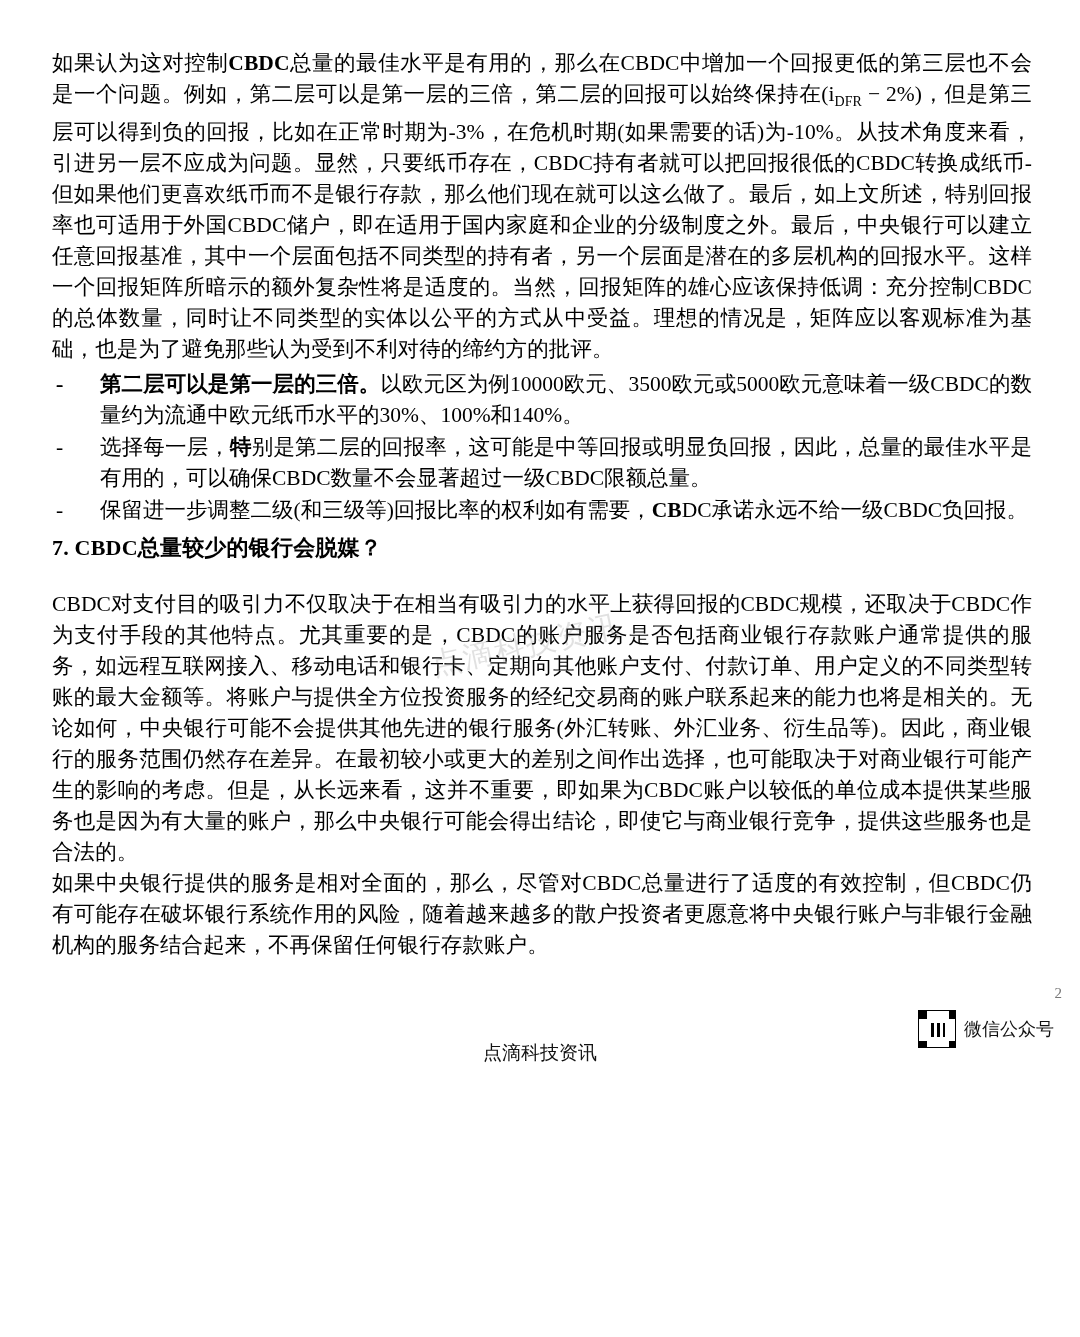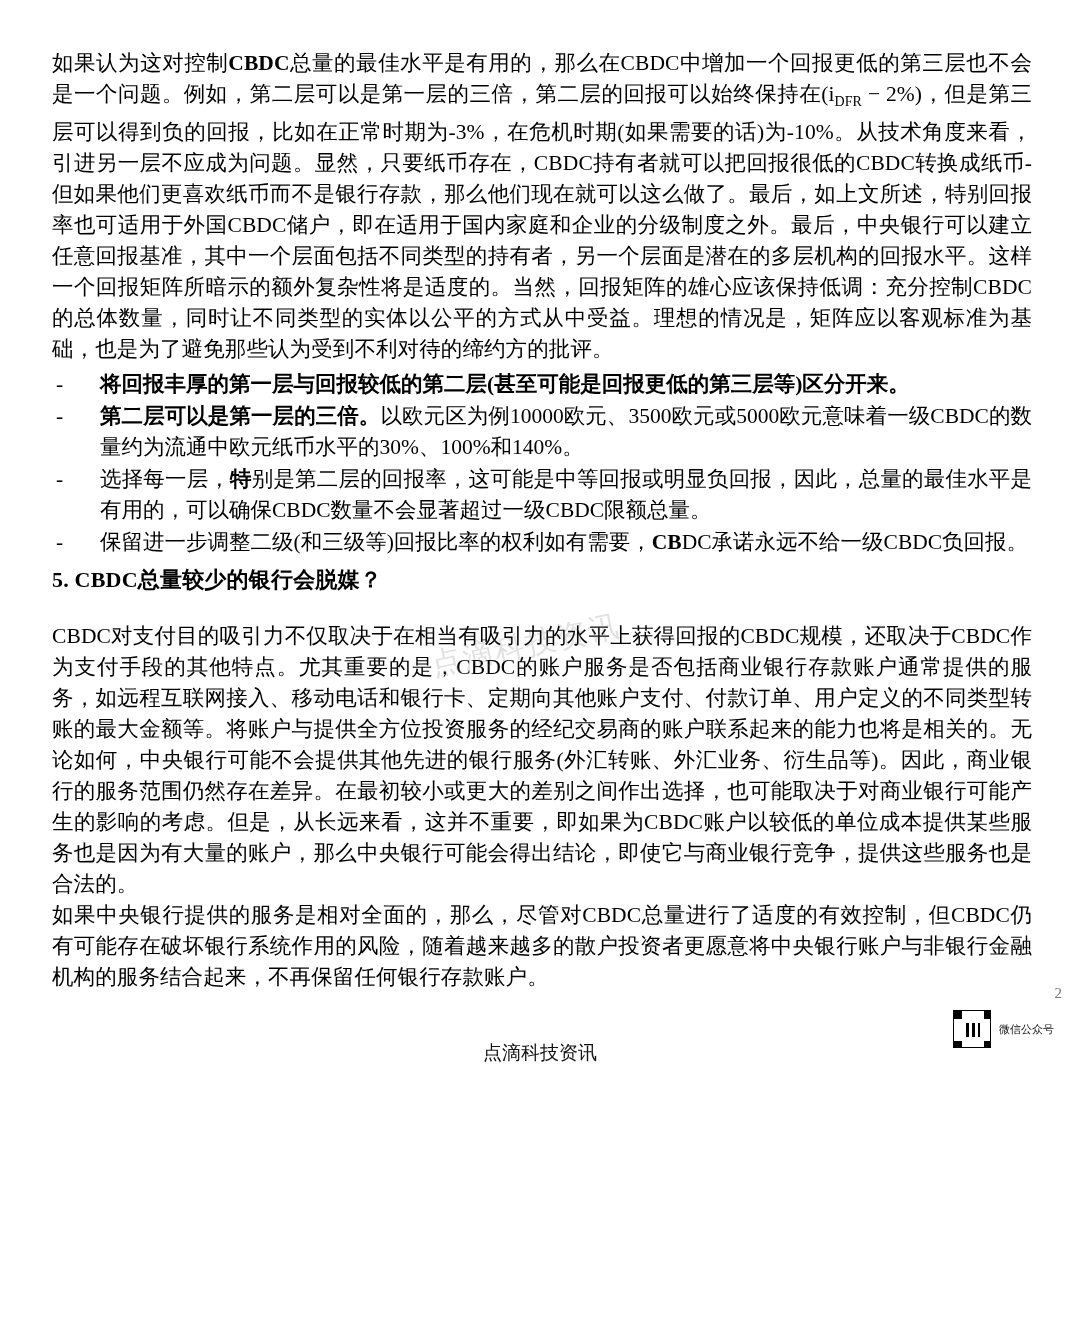--- a/index.html
+++ b/index.html
@@ -106,21 +106,21 @@
       linear-gradient(90deg, #000 0 8px, transparent 8px 30px, #000 30px 38px) 0 0/100% 8px no-repeat,
       linear-gradient(90deg, #000 0 8px, transparent 8px 30px, #000 30px 38px) 0 30px/100% 8px no-repeat,
       linear-gradient(180deg, #000 0 8px, transparent 8px 30px, #000 30px 38px) 0 0/8px 100% no-repeat,
       linear-gradient(180deg, #000 0 8px, transparent 8px 30px, #000 30px 38px) 30px 0/8px 100% no-repeat,
       repeating-linear-gradient(90deg, #000 0 3px, #fff 3px 6px) 12px 12px/14px 14px no-repeat,
       #fff;
     border: 1px solid #000;
     box-sizing: border-box;
   }
   .footer-right .fr-text {
-    font-size: 11px;
+    font-size: 18px;
     color: #111;
     font-family: "Liberation Serif", serif;
   }
   .page-num {
     position: absolute;
     right: 18px;
     bottom: 72px;
     font-size: 15px;
     color: #777;
   }
@@ -128,27 +128,27 @@
 </head>
 <body>
 
 <div class="page">
 
   <div class="content">
 
     <p class="para" id="para-1"><span>如果认为这对控制</span><span class="b">CBDC</span><span>总量的最佳水平是有用的，那么在CBDC中增加一个回报更低的第三层也不会是一个问题。例如，第二层可以是第一层的三倍，第二层的回报可以始终保持在(i</span><span class="sub">DFR</span><span> − 2%)，但是第三层可以得到负的回报，比如在正常时期为-3%，在危机时期(如果需要的话)为-10%。从技术角度来看，引进另一层不应成为问题。显然，只要纸币存在，CBDC持有者就可以把回报很低的CBDC转换成纸币-但如果他们更喜欢纸币而不是银行存款，那么他们现在就可以这么做了。最后，如上文所述，特别回报率也可适用于外国CBDC储户，即在适用于国内家庭和企业的分级制度之外。最后，中央银行可以建立任意回报基准，其中一个层面包括不同类型的持有者，另一个层面是潜在的多层机构的回报水平。这样一个回报矩阵所暗示的额外复杂性将是适度的。当然，回报矩阵的雄心应该保持低调：充分控制CBDC的总体数量，同时让不同类型的实体以公平的方式从中受益。理想的情况是，矩阵应以客观标准为基础，也是为了避免那些认为受到不利对待的缔约方的批评。</span></p>
 
     <ul class="bullets" id="bullet-list">
-        <li><span class="dash">-</span><span class="b">将回报丰厚的第一层与回报较低的第二层(甚至可能是回报更低的第三层等)区分开来。</span></li>
+        <li><span class="dash">-</span></li>
         <li><span class="dash">-</span><span class="b">第二层可以是第一层的三倍。</span><span>以欧元区为例10000欧元、3500欧元或5000欧元意味着一级CBDC的数量约为流通中欧元纸币水平的30%、100%和140%。</span></li>
         <li><span class="dash">-</span><span>选择每一层，</span><span class="b">特</span><span>别是第二层的回报率，这可能是中等回报或明显负回报，因此，总量的最佳水平是有用的，可以确保CBDC数量不会显著超过一级CBDC限额总量。</span></li>
         <li><span class="dash">-</span><span>保留进一步调整二级(和三级等)回报比率的权利如有需要，</span><span class="b">CB</span><span>DC承诺永远不给一级CBDC负回报。</span></li>
       </ul>
 
-    <h2 class="heading">5. CBDC总量较少的银行会脱媒？</h2>
+    <h2 class="heading">7. CBDC总量较少的银行会脱媒？</h2>
 
     <div class="gap"></div>
 
     <p class="para" id="para-3"><span>CBDC对支付目的吸引力不仅取决于在相当有吸引力的水平上获得回报的CBDC规模，还取决于CBDC作为支付手段的其他特点。尤其重要的是，CBDC的账户服务是否包括商业银行存款账户通常提供的服务，如远程互联网接入、移动电话和银行卡、定期向其他账户支付、付款订单、用户定义的不同类型转账的最大金额等。将账户与提供全方位投资服务的经纪交易商的账户联系起来的能力也将是相关的。无论如何，中央银行可能不会提供其他先进的银行服务(外汇转账、外汇业务、衍生品等)。因此，商业银行的服务范围仍然存在差异。在最初较小或更大的差别之间作出选择，也可能取决于对商业银行可能产生的影响的考虑。但是，从长远来看，这并不重要，即如果为CBDC账户以较低的单位成本提供某些服务也是因为有大量的账户，那么中央银行可能会得出结论，即使它与商业银行竞争，提供这些服务也是合法的。</span></p>
     <p class="para" id="para-4"><span>如果中央银行提供的服务是相对全面的，那么，尽管对CBDC总量进行了适度的有效控制，但CBDC仍有可能存在破坏银行系统作用的风险，随着越来越多的散户投资者更愿意将中央银行账户与非银行金融机构的服务结合起来，不再保留任何银行存款账户。</span></p>
   </div>
 
   <div class="watermark">点滴科技资讯</div>
 
   <div class="page-num">2</div>

